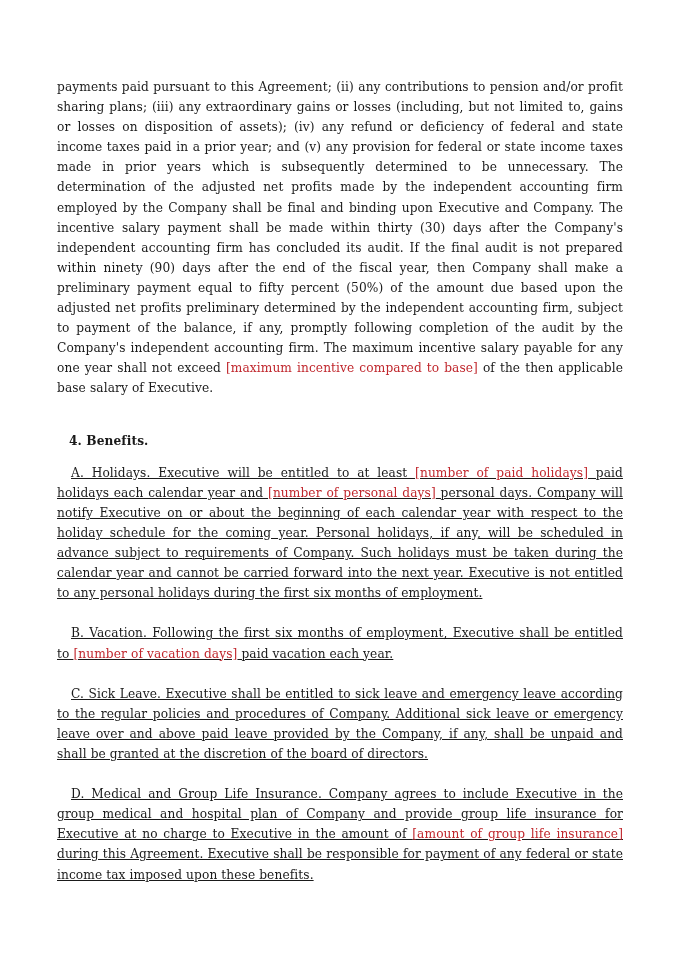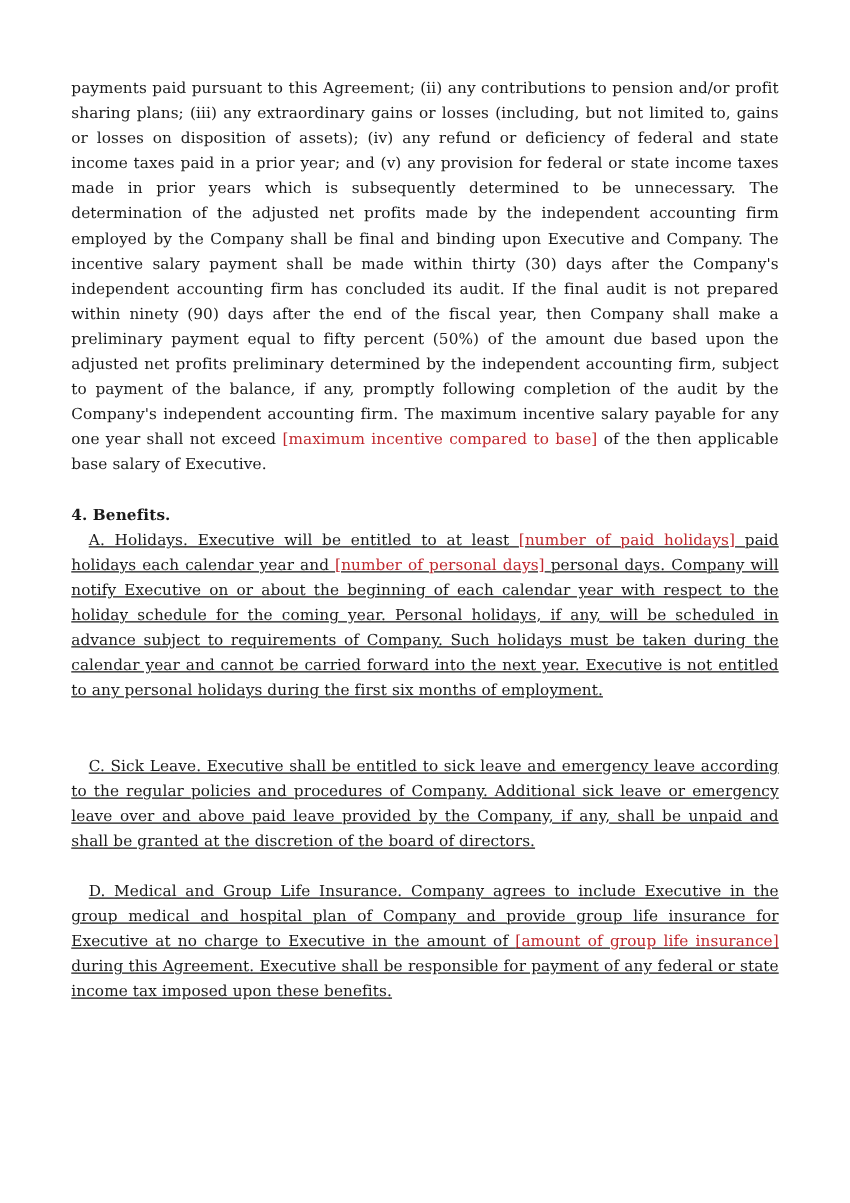--- a/index.html
+++ b/index.html
@@ -1,48 +1,49 @@
 <!DOCTYPE html>
 <html><head>
   <meta charset="utf-8">
   <style>
     html, body { margin: 0; padding: 0; background: #ffffff; }
     body { width: 680px; height: 962px; position: relative; overflow: hidden; }
     .page {
       position: absolute;
       left: 57px;
-      top: 60px;
+      top: 77px;
       width: 566px;
       font-family: "DejaVu Serif", "Liberation Serif", serif;
       font-size: 12.2px;
       line-height: 20.1px;
       color: #1a1a1a;
       letter-spacing: 0.1px;
     }
     .para { margin: 0; text-align: justify; text-align-last: left; }
     .para.indent { text-indent: 14px; text-decoration: underline; }
     .gap { height: 20.1px; }
-    .heading { margin: 0; font-weight: bold; }
+    .heading { margin: 12px; font-weight: bold; }
     .ph { color: #c0272d; }
   </style>
 </head>
 <body>
 
 <div class="page">
 
   <p class="para"><span>payments paid pursuant to this Agreement; (ii) any contributions to pension and/or profit sharing plans; (iii) any extraordinary gains or losses (including, but not limited to, gains or losses on disposition of assets); (iv) any refund or deficiency of federal and state income taxes paid in a prior year; and (v) any provision for federal or state income taxes made in prior years which is subsequently determined to be unnecessary. The determination of the adjusted net profits made by the independent accounting firm employed by the Company shall be final and binding upon Executive and Company. The incentive salary payment shall be made within thirty (30) days after the Company's independent accounting firm has concluded its audit. If the final audit is not prepared within ninety (90) days after the end of the fiscal year, then Company shall make a preliminary payment equal to fifty percent (50%) of the amount due based upon the adjusted net profits preliminary determined by the independent accounting firm, subject to payment of the balance, if any, promptly following completion of the audit by the Company's independent accounting firm. The maximum incentive salary payable for any one year shall not exceed </span><span class="ph">[maximum incentive compared to base]</span><span> of the then applicable base salary of Executive.</span></p>
 
   <div class="gap"></div>
 
   <p class="heading">4. Benefits.</p>
 
   <p class="para indent"><span>A. Holidays. Executive will be entitled to at least </span><span class="ph">[number of paid holidays]</span><span> paid holidays each calendar year and </span><span class="ph">[number of personal days]</span><span> personal days. Company will notify Executive on or about the beginning of each calendar year with respect to the holiday schedule for the coming year. Personal holidays, if any, will be scheduled in advance subject to requirements of Company. Such holidays must be taken during the calendar year and cannot be carried forward into the next year. Executive is not entitled to any personal holidays during the first six months of employment.</span></p>
 
   <div class="gap"></div>
 
+  <p class="para indent"><span>B. Vacation. Following the first six months of employment, Executive shall be entitled to </span><span class="ph">[number of vacation days]</span><span> paid vacation each year.</span></p>
 
   <div class="gap"></div>
 
   <p class="para indent">C. Sick Leave. Executive shall be entitled to sick leave and emergency leave according to the regular policies and procedures of Company. Additional sick leave or emergency leave over and above paid leave provided by the Company, if any, shall be unpaid and shall be granted at the discretion of the board of directors.</p>
 
   <div class="gap"></div>
 
   <p class="para indent"><span>D. Medical and Group Life Insurance. Company agrees to include Executive in the group medical and hospital plan of Company and provide group life insurance for Executive at no charge to Executive in the amount of </span><span class="ph">[amount of group life insurance]</span><span> during this Agreement. Executive shall be responsible for payment of any federal or state income tax imposed upon these benefits.</span></p>
 
   <div class="gap"></div>

